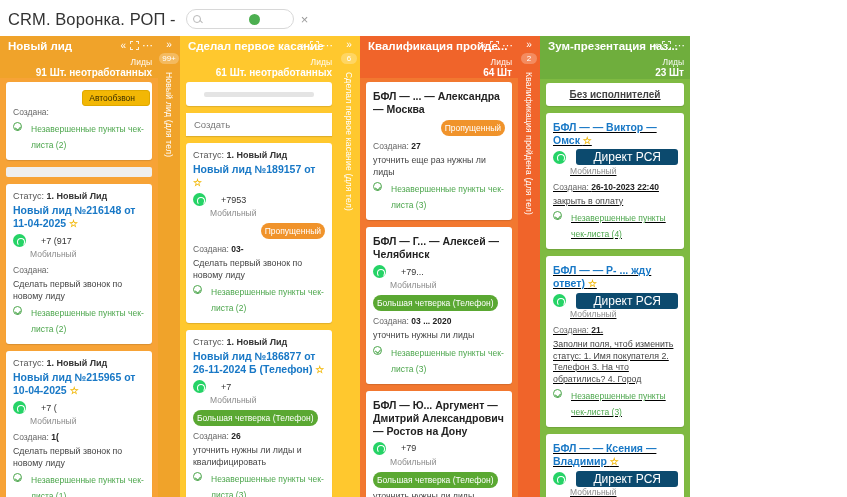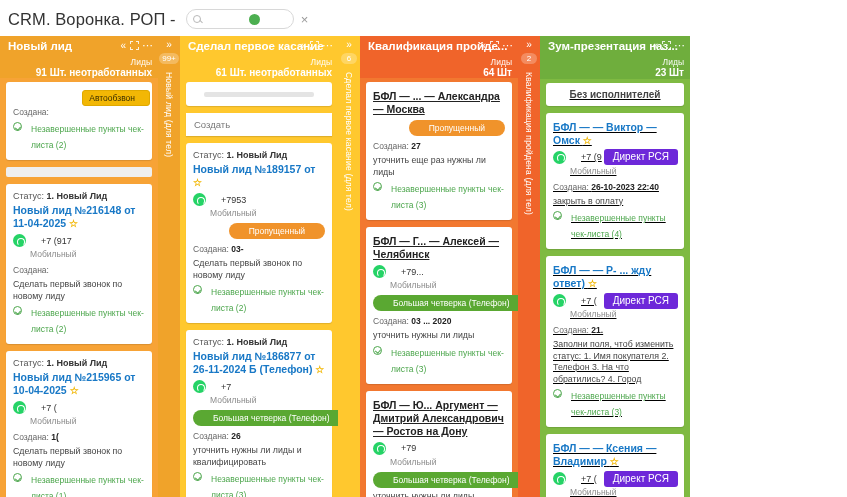--- a/index.html
+++ b/index.html
@@ -198,21 +198,21 @@
   .card .status-line { color: #555; font-size: 9px; }
   .card .status-line b { color: #333; }
   .card .lead-title {
     font-size: 10.5px;
     font-weight: bold;
     color: #1878c6;
     line-height: 13px;
     margin-top: 2px;
     word-break: break-word;
   }
-  .card .lead-title.black { color: #222; text-decoration: underline; }
+  .card .lead-title.black { color: #222; }
   .star {
     color: #f2b705;
     font-size: 10px;
   }
   .phone-row {
     display: flex;
     align-items: center;
     gap: 15px;
     margin-top: 4px;
   }
@@ -235,21 +235,21 @@
   .phone-num { font-size: 9px; color: #333; }
   .mobile-lbl { font-size: 8.5px; color: #8c8c8c; margin-left: 17px; margin-top: 1px; }
   .created { font-size: 8.5px; color: #666; margin-top: 4px; }
   .created b { color: #222; text-align: center; }
   .note { font-size: 8.8px; color: #444; margin-top: 3px; line-height: 11.5px; }
   .tag {
     display: inline-block;
     border-radius: 10px;
     color: #fff;
     font-size: 8.5px;
-    padding: 2px 20px;
+    padding: 2px 4px;
     margin-top: 4px;
     white-space: nowrap;
   }
   .tag-green { background: #5aa832; }
   .tag-orange { background: #f0932b; }
   .tag-right { float: right; }
   .checklist {
     display: flex;
     gap: 9px;
     margin-top: 3px;
@@ -324,25 +324,25 @@
   }
   .sep-bar {
     height: 10px;
     background: #efefef;
     border-radius: 2px;
     margin: 0 0 7px 0;
   }
   .direct-btn {
     position: absolute;
     right: 6px;
-    background: #6d28d9;
+    background: #0c4a6e;
     color: #fff;
-    font-size: 10px;
+    font-size: 12px;
     border-radius: 3px;
-    padding: 2px 9px;
+    padding: 2px 17px;
     white-space: nowrap;
   }
 </style>
 </head>
 <body>
 
 <div class="app">
 
   <div class="topbar">
     <div class="board-title">CRM. Воронка. РОП -</div>

